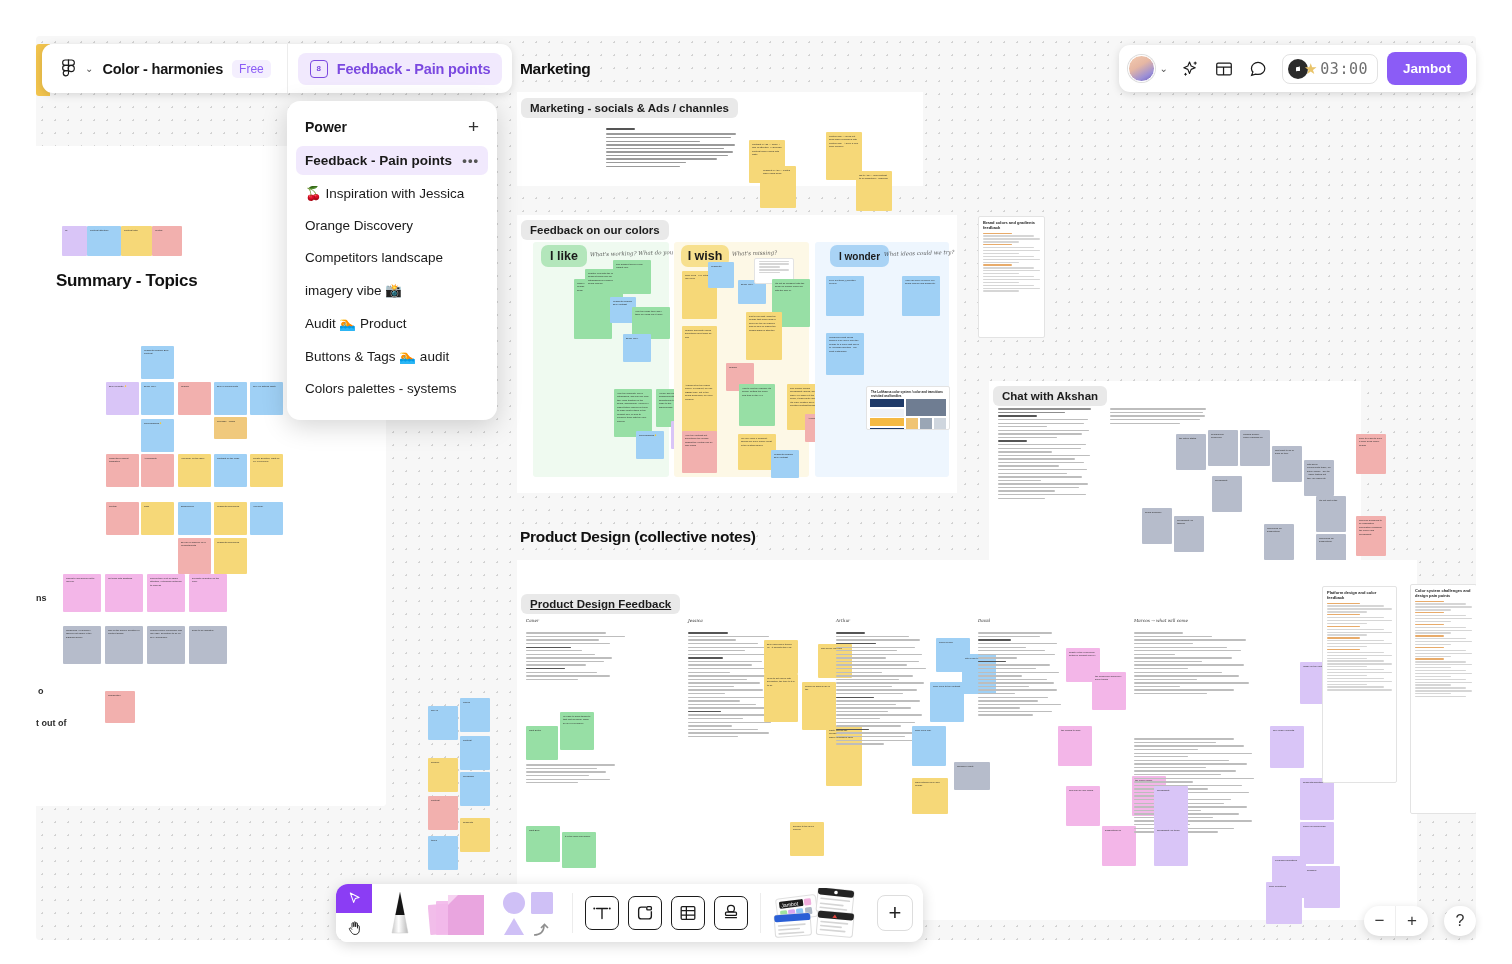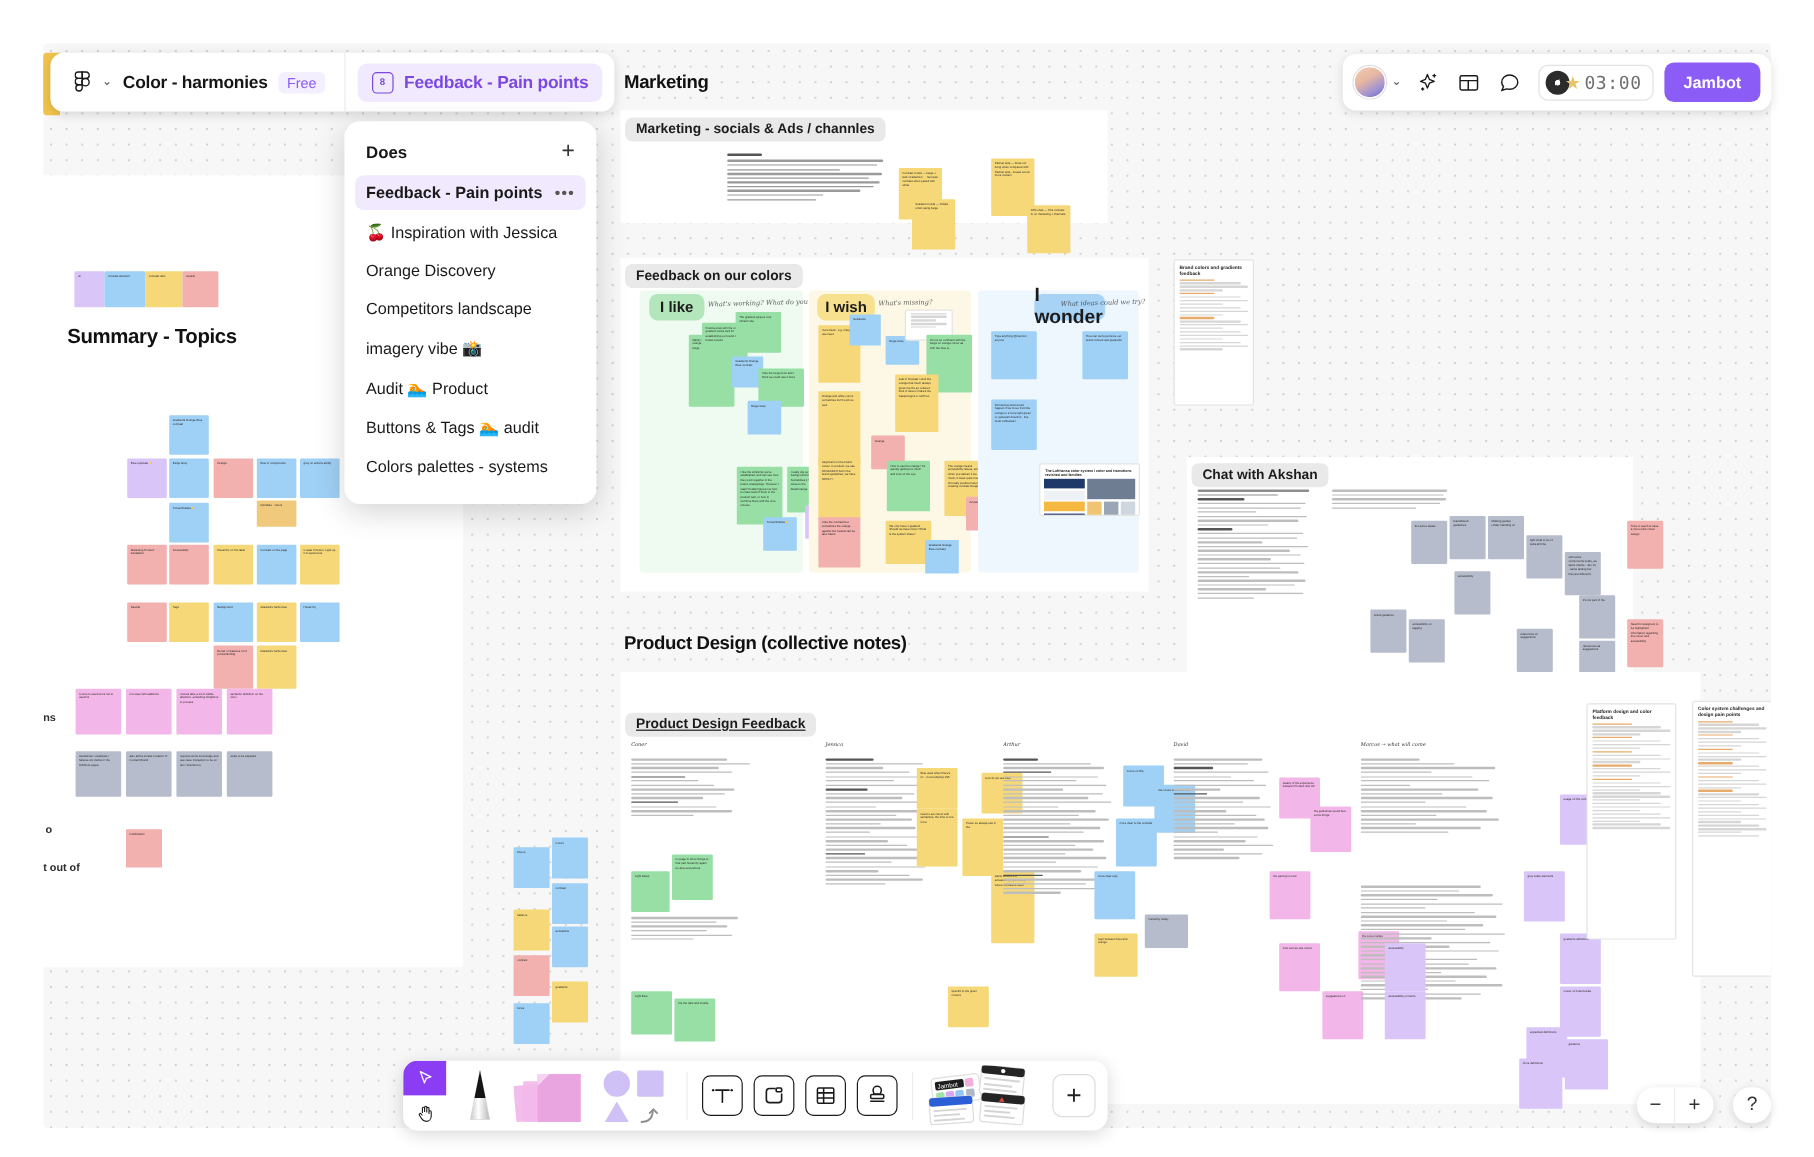--- a/index.html
+++ b/index.html
@@ -405,21 +405,21 @@
         <span class="t">I like the contrast but sometimes the orange against the neutral can be also harsh</span>
       </div>
     <div class="sn" style="left:702px;top:398px;width:38px;height:36px;background:#f6d878;">
         <span class="t">We only have 1 gradient. Should we have more? What is the system share?</span>
       </div>
     <div class="sn" style="left:735px;top:414px;width:28px;height:28px;background:#9fd0f5;">
         <span class="t">Gradients Orange-Blue contrast</span>
       </div>
 
     <div style="position:absolute;left:779px;top:206px;width:134px;height:235px;background:#eef6fe;border-radius:3px;"></div>
-    <div class="pill" style="left:826px; top:209px; width:59px; height:22px; background:#a9d3f5; font-size:16px;">I wonder</div>
+    <div class="pill" style="left:794px; top:209px; width:59px; height:22px; background:#a9d3f5; font-size:10px;">I wonder</div>
     <span class="hand" style="left:848px; top:214px;">What ideas could we try?</span>
 
     <div class="sn" style="left:790px;top:240px;width:38px;height:40px;background:#9fd0f5;">
         <span class="t">Type anything @mention anyone</span>
       </div>
     <div class="sn" style="left:866px;top:240px;width:38px;height:40px;background:#9fd0f5;">
         <span class="t">How can we're perceive our brand colours and gradients.</span>
       </div>
     <div class="sn" style="left:790px;top:297px;width:38px;height:42px;background:#9fd0f5;">
         <span class="t">Wondering what would happen if we move from the orange to a more light green or yellowish direction - like most Lufthansa?</span>
@@ -938,21 +938,21 @@
       <span class="free-badge">Free</span>
     </div>
     <div class="page-chip">
       <span class="pgicon">8</span>
       <span class="lbl">Feedback - Pain points</span>
     </div>
   </div>
 
   <div class="pages-menu">
     <div class="pm-head">
-      <span class="t">Does</span>
+      <span class="t">Power</span>
       <span class="pm-plus">+</span>
     </div>
     <div class="pm-item active">
       <span>Feedback - Pain points</span>
       <span class="dots">•••</span>
     </div>
     <div class="pm-item">
       <span>🍒 Inspiration with Jessica</span>
     </div>
     <div class="pm-item">

